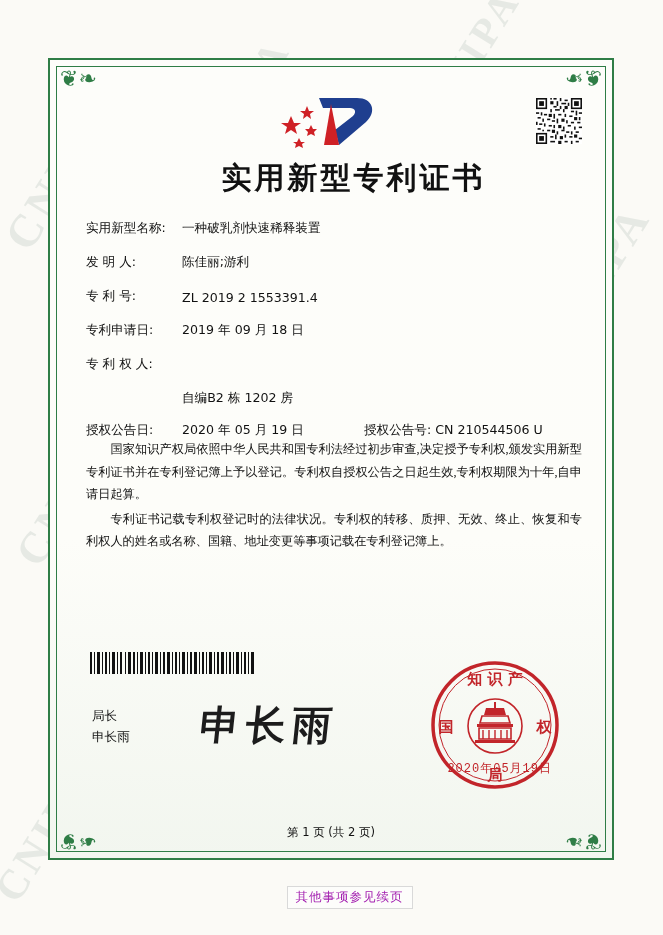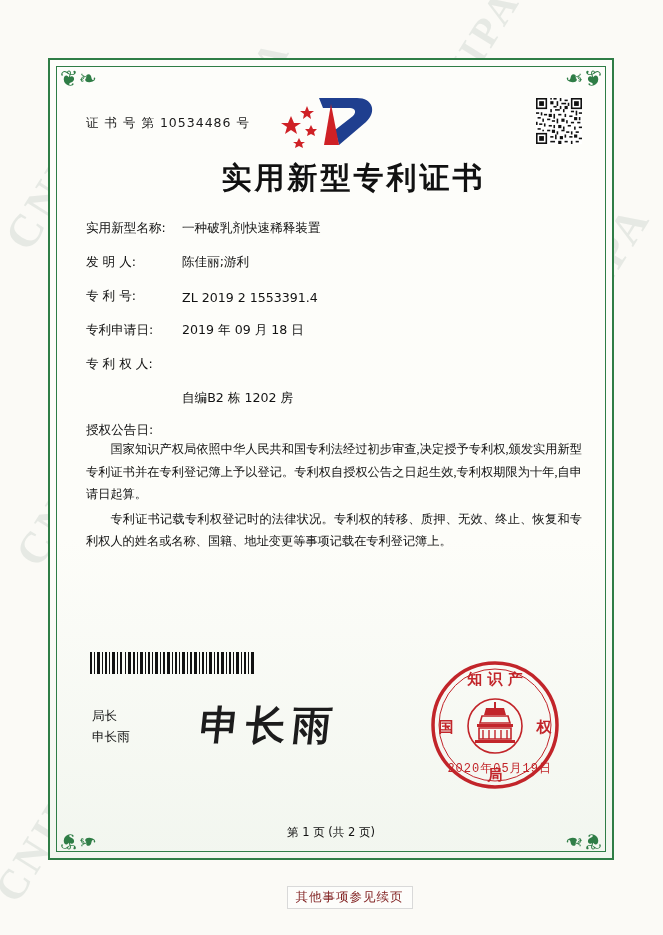--- a/index.html
+++ b/index.html
@@ -118,21 +118,21 @@
   }
   .page-no{
     position:absolute;left:0;right:0;bottom:18px;text-align:center;
     font-size:11.5px;color:#111;
     font-family:"DejaVu Sans","Liberation Sans",sans-serif;
   }
 
   
   .footnote{
     position:absolute;left:0;right:0;top:886px;text-align:center;
-    font-size:12.5px;color:#7f1d1d;letter-spacing:1px;
+    font-size:12.5px;color:#a21caf;letter-spacing:1px;
     font-family:"DejaVu Sans","Liberation Sans",sans-serif;
     z-index:2;
     padding-left:36px;
   }
   .footnote span{
     display:inline-block;padding:2px 8px;border:1px solid #d9d9d9;
     background:rgba(255,255,255,.6);
   }
 </style>
 </head>
@@ -149,21 +149,20 @@
 <div class="wm wm9">CNIPA</div>
 
 <div class="frame">
   <div class="frame-inner"></div>
 
   <div class="orn orn-tl">❦❧</div>
   <div class="orn orn-tr">❦❧</div>
   <div class="orn orn-bl">❦❧</div>
   <div class="orn orn-br">❦❧</div>
 
-  <div class="cert-no">证 书 号 第 10534486 号</div>
 
   <svg class="qr" viewBox="0 0 29 29">
     <rect width="29" height="29" fill="#fff"></rect>
     <g fill="#111">
       <rect x="0" y="0" width="7" height="7"></rect>
         <rect x="1" y="1" width="5" height="5" fill="#fff"></rect>
         <rect x="2" y="2" width="3" height="3"></rect>
       <rect x="22" y="0" width="7" height="7"></rect>
         <rect x="23" y="1" width="5" height="5" fill="#fff"></rect>
         <rect x="24" y="2" width="3" height="3"></rect>
@@ -270,20 +269,26 @@
       <div class="lbl">专利申请日:</div>
       <div class="val">2019 年 09 月 18 日</div>
     </div>
     <div class="row">
       <div class="lbl">专 利 权 人:</div>
     </div>
     <div class="addr2">自编B2 栋 1202 房</div>
 
     <div class="row" style="margin-top:15px">
       <div class="lbl">授权公告日:</div>
+      <div class="val">
+        <span>2020 年 05 月 19 日</span>
+        <span style="display:inline-block;width:52px"></span>
+        <span>授权公告号:</span>
+        <span>CN 210544506 U</span>
+      </div>
     </div>
   </div>
 
   <div class="para">
     <p>国家知识产权局依照中华人民共和国专利法经过初步审查,决定授予专利权,颁发实用新型专利证书并在专利登记簿上予以登记。专利权自授权公告之日起生效,专利权期限为十年,自申请日起算。</p>
     <p>专利证书记载专利权登记时的法律状况。专利权的转移、质押、无效、终止、恢复和专利权人的姓名或名称、国籍、地址变更等事项记载在专利登记簿上。</p>
   </div>
 
   <svg class="barcode" viewBox="0 0 166 22" preserveAspectRatio="none">
     <g fill="#111">

